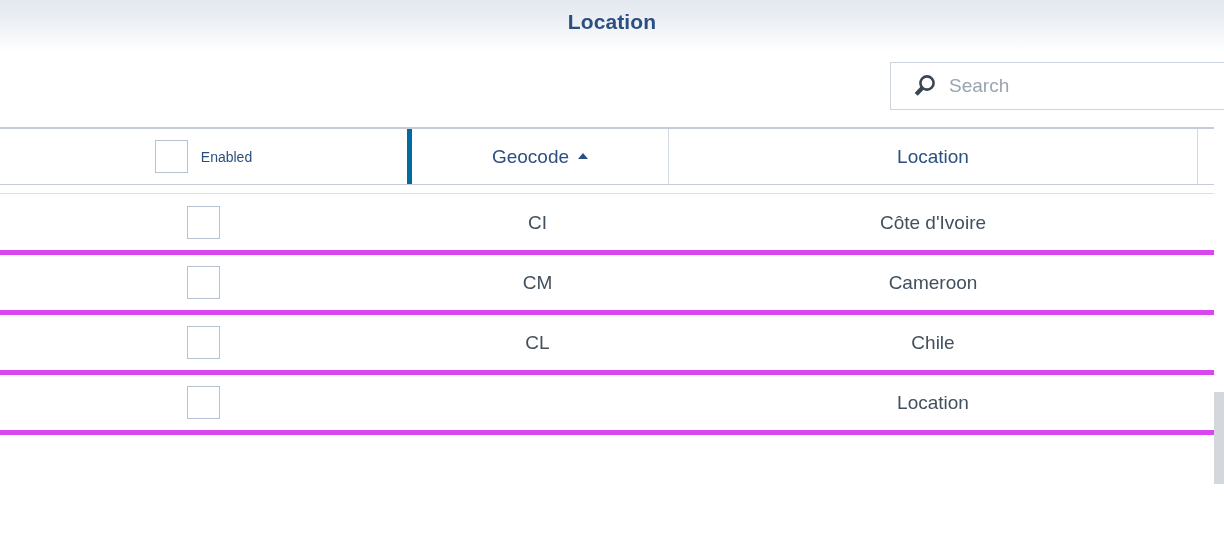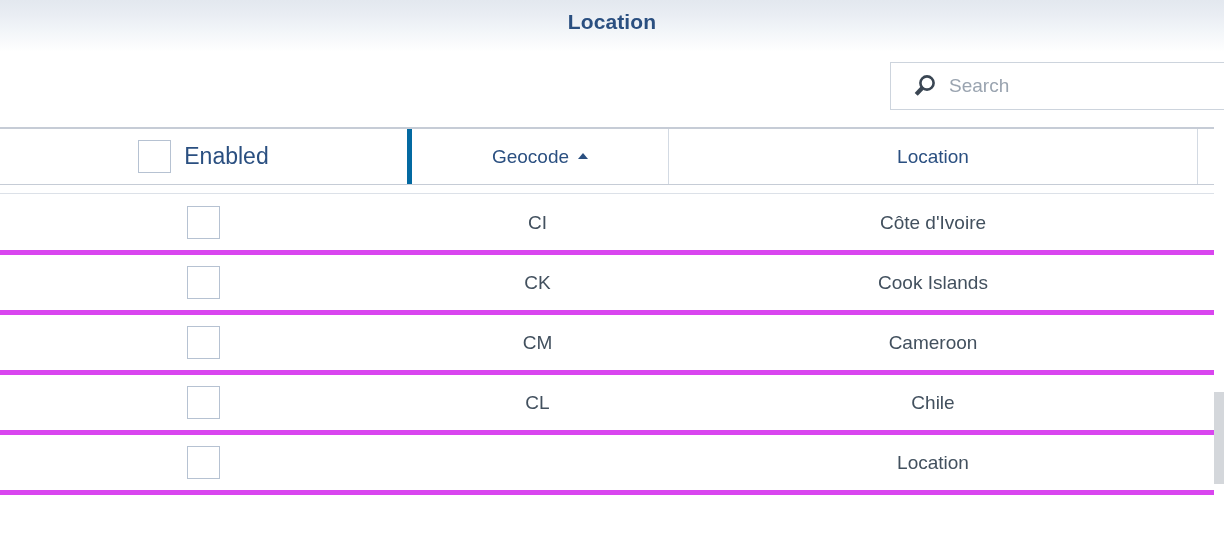--- a/index.html
+++ b/index.html
@@ -182,21 +182,21 @@
     top: -5px;
     width: 15px;
     height: 27px;
     border: solid #2b5291;
     border-width: 0 7px 7px 0;
     transform: rotate(40deg);
     box-sizing: border-box;
   }
   .head-label {
     margin-left: 13px;
-    font-size: 23px;
+    font-size: 14px;
     color: #2a4f80;
   }
 
   
   .vscroll-track {
     position: absolute;
     right: 0;
     top: 127px;
     width: 10px;
     height: 413px;
@@ -256,27 +256,20 @@
           <div class="cell enabled-col">
             <span class="cbox"></span>
           </div>
           <div class="cell geocode-col">CI</div>
           <div class="cell location-col">Côte d'Ivoire</div>
         </div>
         <div class="row">
           <div class="cell enabled-col">
             <span class="cbox"></span>
           </div>
-          <div class="cell geocode-col">CK</div>
-          <div class="cell location-col">Cook Islands</div>
-        </div>
-        <div class="row">
-          <div class="cell enabled-col">
-            <span class="cbox"></span>
-          </div>
           <div class="cell geocode-col">CM</div>
           <div class="cell location-col">Cameroon</div>
         </div>
         <div class="row">
           <div class="cell enabled-col">
             <span class="cbox"></span>
           </div>
           <div class="cell geocode-col">CL</div>
           <div class="cell location-col">Chile</div>
         </div>

